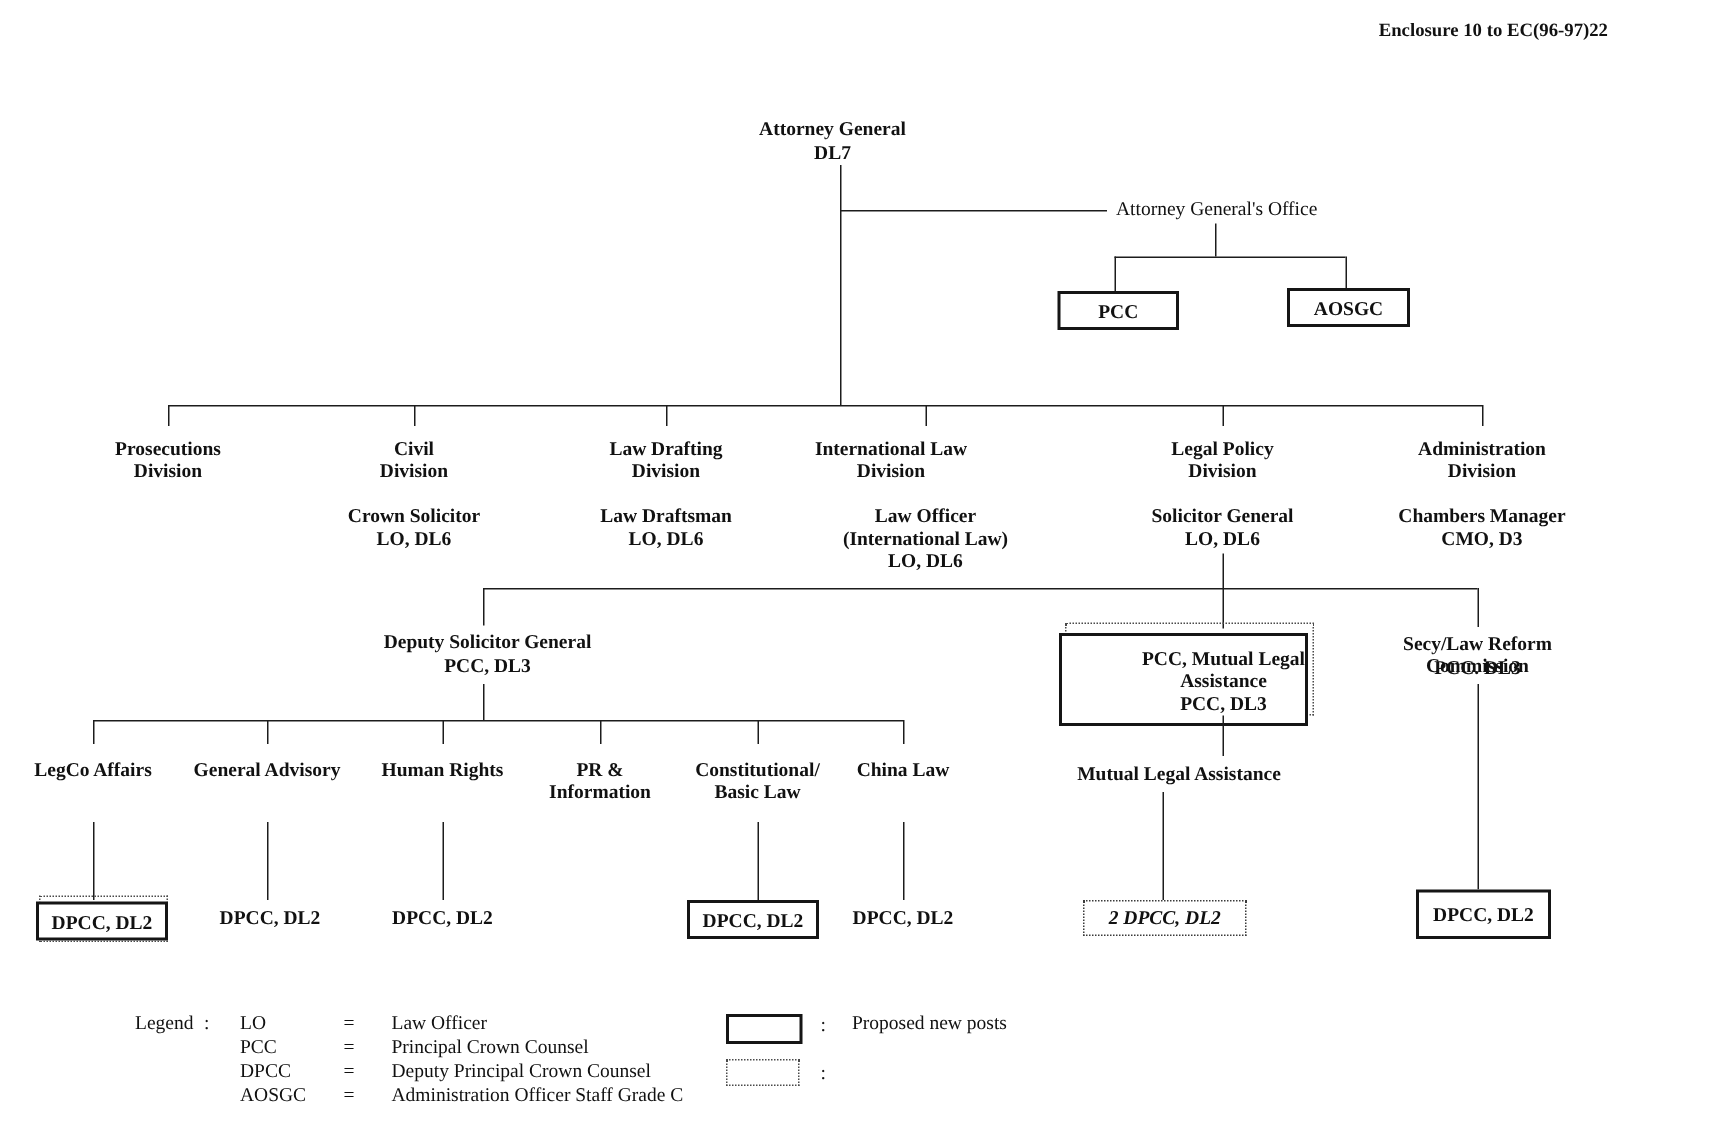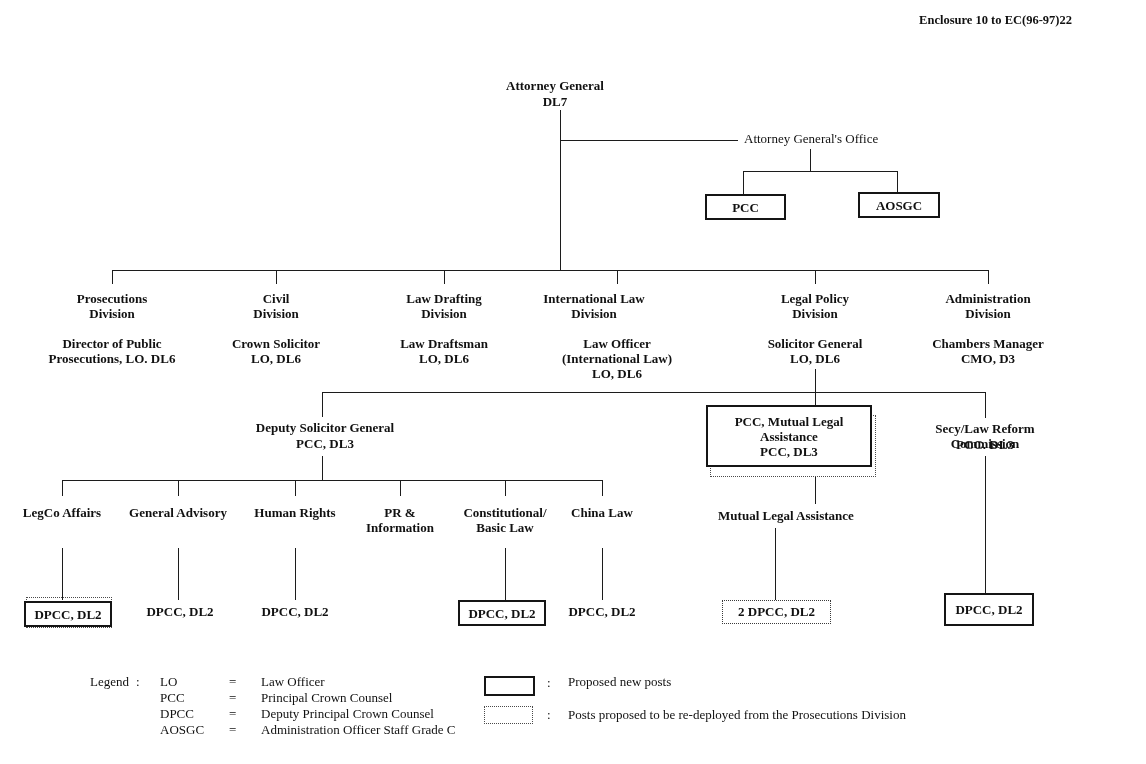--- a/index.html
+++ b/index.html
@@ -51,49 +51,47 @@
 Division</div>
   <div class="t" style="left:444px;top:291px;">Law Drafting
 Division</div>
   <div class="t" style="left:594px;top:291px;text-align:center;">International Law
 Division</div>
   <div class="t" style="left:815px;top:291px;">Legal Policy
 Division</div>
   <div class="t" style="left:988px;top:291px;">Administration
 Division</div>
 
-  <div class="t" style="left:112px;top:336px;">Director of Public
-Prosecutions, LO. DL6</div>
   <div class="t" style="left:276px;top:336px;">Crown Solicitor
 LO, DL6</div>
   <div class="t" style="left:444px;top:336px;">Law Draftsman
 LO, DL6</div>
   <div class="t" style="left:617px;top:336px;">Law Officer
 (International Law)
 LO, DL6</div>
   <div class="t" style="left:815px;top:336px;">Solicitor General
 LO, DL6</div>
   <div class="t" style="left:988px;top:336px;">Chambers Manager
 CMO, D3</div>
 
   <div class="vline" style="left:815px;top:369px;height:50px;"></div>
   <div class="hline" style="left:322px;top:392px;width:663px;"></div>
   <div class="vline" style="left:322px;top:392px;height:25px;"></div>
   <div class="t" style="left:325px;top:420px;">Deputy Solicitor General</div>
   <div class="t" style="left:325px;top:436px;">PCC, DL3</div>
   <div class="vline" style="left:322px;top:456px;height:24px;"></div>
 
   <div class="outline-dotted" style="left:710px;top:415px;width:164px;height:60px;"></div>
-  <div class="box" style="left:706px;top:405px;width:162px;height:58px;"><span>PCC, Mutual Legal
+  <div class="box" style="left:706px;top:422px;width:162px;height:58px;justify-content:flex-end;"><span>PCC, Mutual Legal
 Assistance
 PCC, DL3</span></div>
   <div class="vline" style="left:815px;top:477px;height:27px;"></div>
   <div class="t" style="left:786px;top:508px;">Mutual Legal Assistance</div>
   <div class="vline" style="left:775px;top:528px;height:72px;"></div>
-  <div class="dbox" style="left:722px;top:600px;width:107px;height:22px;">
+  <div class="dbox" style="left:722px;top:600px;width:107px;height:22px;font-style:italic;">
       <span>2 DPCC, DL2</span>
     </div>
 
   <div class="vline" style="left:985px;top:392px;height:26px;"></div>
   <div class="t" style="left:985px;top:421px;">Secy/Law Reform Commission</div>
   <div class="t" style="left:985px;top:437px;">PCC. DL3</div>
   <div class="vline" style="left:985px;top:456px;height:137px;"></div>
   <div class="box" style="left:944px;top:593px;width:86px;height:29px;"><span>DPCC, DL2</span></div>
 
   <div class="hline" style="left:62px;top:480px;width:540px;"></div>
@@ -144,15 +142,14 @@
   <div class="tl" style="left:160px;top:722px;">AOSGC</div>
   <div class="tl" style="left:229px;top:722px;">=</div>
   <div class="tl" style="left:261px;top:722px;">Administration Officer Staff Grade C</div>
 
   <div class="box" style="left:484px;top:676px;width:47px;height:16px;"></div>
   <div class="tl" style="left:547px;top:675px;">:</div>
   <div class="tl" style="left:568px;top:674px;">Proposed new posts</div>
 
   <div class="outline-dotted" style="left:484px;top:706px;width:47px;height:16px;"></div>
   <div class="tl" style="left:547px;top:707px;">:</div>
-  <div class="tl" style="left:568px;top:707px;">Posts proposed to be re-deployed from the Prosecutions Division</div>
 
 </div>
 
 </body></html>

